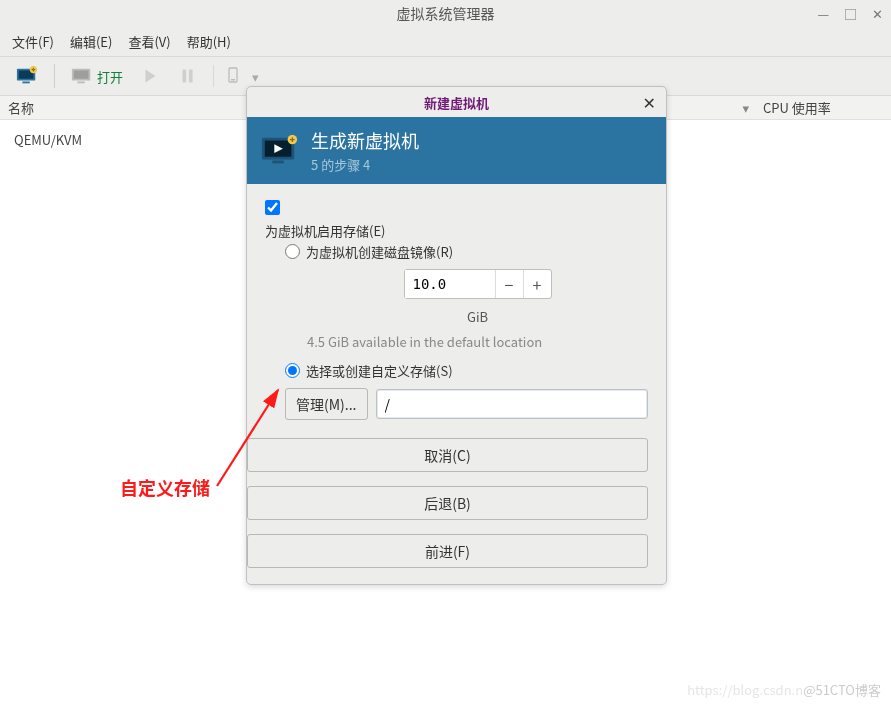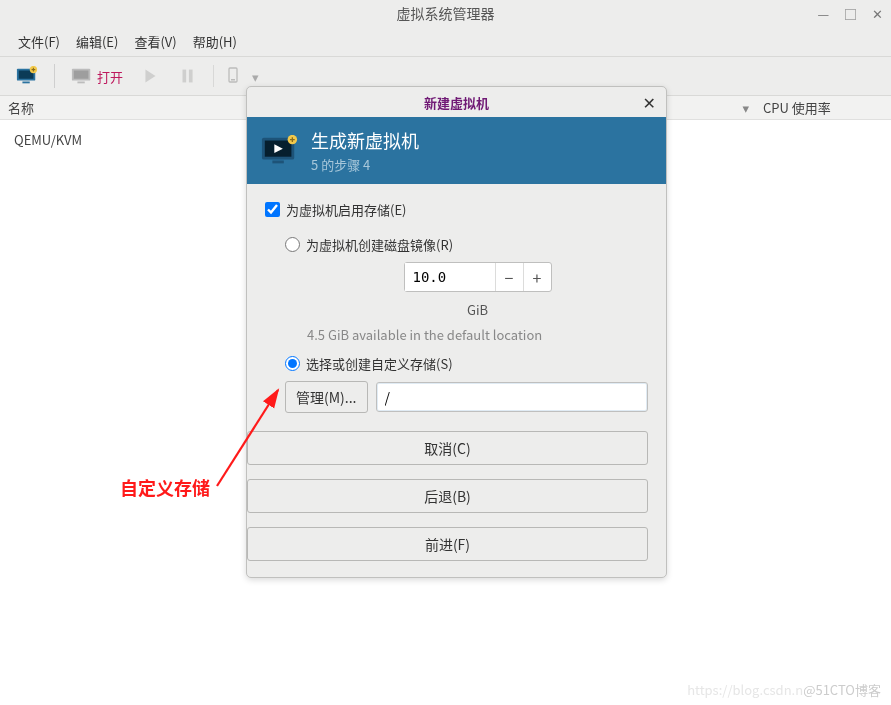--- a/index.html
+++ b/index.html
@@ -5,26 +5,26 @@
   * { box-sizing: border-box; margin: 0; padding: 0; font-family: "Noto Sans CJK SC", "Microsoft YaHei", Arial, sans-serif; font-size: 13px; }
   body { width: 891px; height: 705px; background: #fff; position: relative; overflow: hidden; }
 
   
   .main-window { width: 891px; height: 705px; background: #ededec; position: absolute; top: 0; left: 0; }
   .titlebar { height: 26px; background: #ededec; display: flex; align-items: center; position: relative; }
   .title-text { position: absolute; left: 50%; transform: translateX(-50%); color: #555; font-size: 14px; }
   .window-controls { position: absolute; right: 8px; display: flex; gap: 15px; color: #777; font-size: 14px; }
   .window-controls span { cursor: pointer; }
 
-  .menubar { height: 30px; background: #ededec; display: flex; align-items: center; gap: 4px; padding-left: 12px; color: #333; }
+  .menubar { height: 30px; background: #ededec; display: flex; align-items: center; gap: 4px; padding-left: 6px; color: #333; }
   .menubar span { padding: 2px 6px; cursor: pointer; }
 
   .toolbar { height: 40px; background: #ededec; display: flex; align-items: center; border-top: 1px solid #d9d9d7; border-bottom: 1px solid #d9d9d7; padding-left: 10px; gap: 4px; }
   .toolbar .sep { width: 1px; height: 24px; background: #cfcfcf; margin: 0 6px; }
-  .tb-btn { display: flex; align-items: center; gap: 4px; color: #be185d; padding: 4px 6px; }
+  .tb-btn { display: flex; align-items: center; gap: 4px; color: #15803d; padding: 4px 6px; }
   .tb-icon { width: 22px; height: 20px; display: inline-block; }
 
   .cols-header { height: 24px; background: #f2f2f1; display: flex; align-items: center; padding: 0 8px; color: #444; border-bottom: 1px solid #e0e0df; }
   .col-name { flex: 1; }
   .col-arrow { color: #888; margin-right: 14px; }
   .col-cpu { width: 120px; }
 
   .content-area { background: #fff; height: calc(705px - 26px - 30px - 40px - 24px); padding: 6px 12px; color: #444; position: relative; }
 
   
@@ -32,21 +32,21 @@
   .dlg-titlebar { height: 30px; display: flex; align-items: center; position: relative; }
   .dlg-title { position: absolute; left: 50%; transform: translateX(-50%); font-weight: bold; color: #701a75; }
   .dlg-close { position: absolute; right: 10px; font-size: 16px; color: #333; cursor: pointer; }
 
   .dlg-header { background: #2b73a0; color: #fff; display: flex; align-items: center; padding: 10px 14px; gap: 12px; }
   .dlg-header-icon { width: 38px; height: 32px; }
   .dlg-header-text .line1 { font-size: 18px; color: #fff; }
   .dlg-header-text .line2 { font-size: 13px; color: #a7c7da; margin-top: 2px; }
 
   .dlg-body { padding: 16px 18px 8px 18px; color: #333; }
-  .chk-row { display: flex; align-items: center; gap: 6px; margin-bottom: 16px; font-size: 14px; }
+  .chk-row { display: flex; align-items: flex-start; gap: 6px; margin-bottom: 2px; font-size: 14px; flex-direction: column; }
   .chk-row input { width: 15px; height: 15px; }
   .radio-row { display: flex; align-items: center; gap: 6px; margin-left: 20px; margin-bottom: 8px; font-size: 14px; }
   .radio-row input { width: 15px; height: 15px; }
   .size-row { display: flex; align-items: center; gap: 8px; margin-left: 42px; margin-bottom: 6px; flex-direction: column; }
   .spin { display: flex; align-items: center; border: 1px solid #bfbfbe; border-radius: 3px; background: #fff; height: 30px; }
   .spin input { width: 90px; border: none; padding: 0 8px; height: 28px; font-family: monospace; font-size: 14px; outline: none; }
   .spin-btn { width: 28px; height: 28px; display: flex; align-items: center; justify-content: center; font-size: 16px; color: #555; border-left: 1px solid #dcdcdb; cursor: pointer; }
   .spin-unit { color: #555; }
   .hint { margin-left: 42px; color: #888; font-size: 13px; margin-bottom: 10px; }
   .manage-row { display: flex; align-items: center; gap: 8px; margin-left: 20px; margin-top: 8px; }

